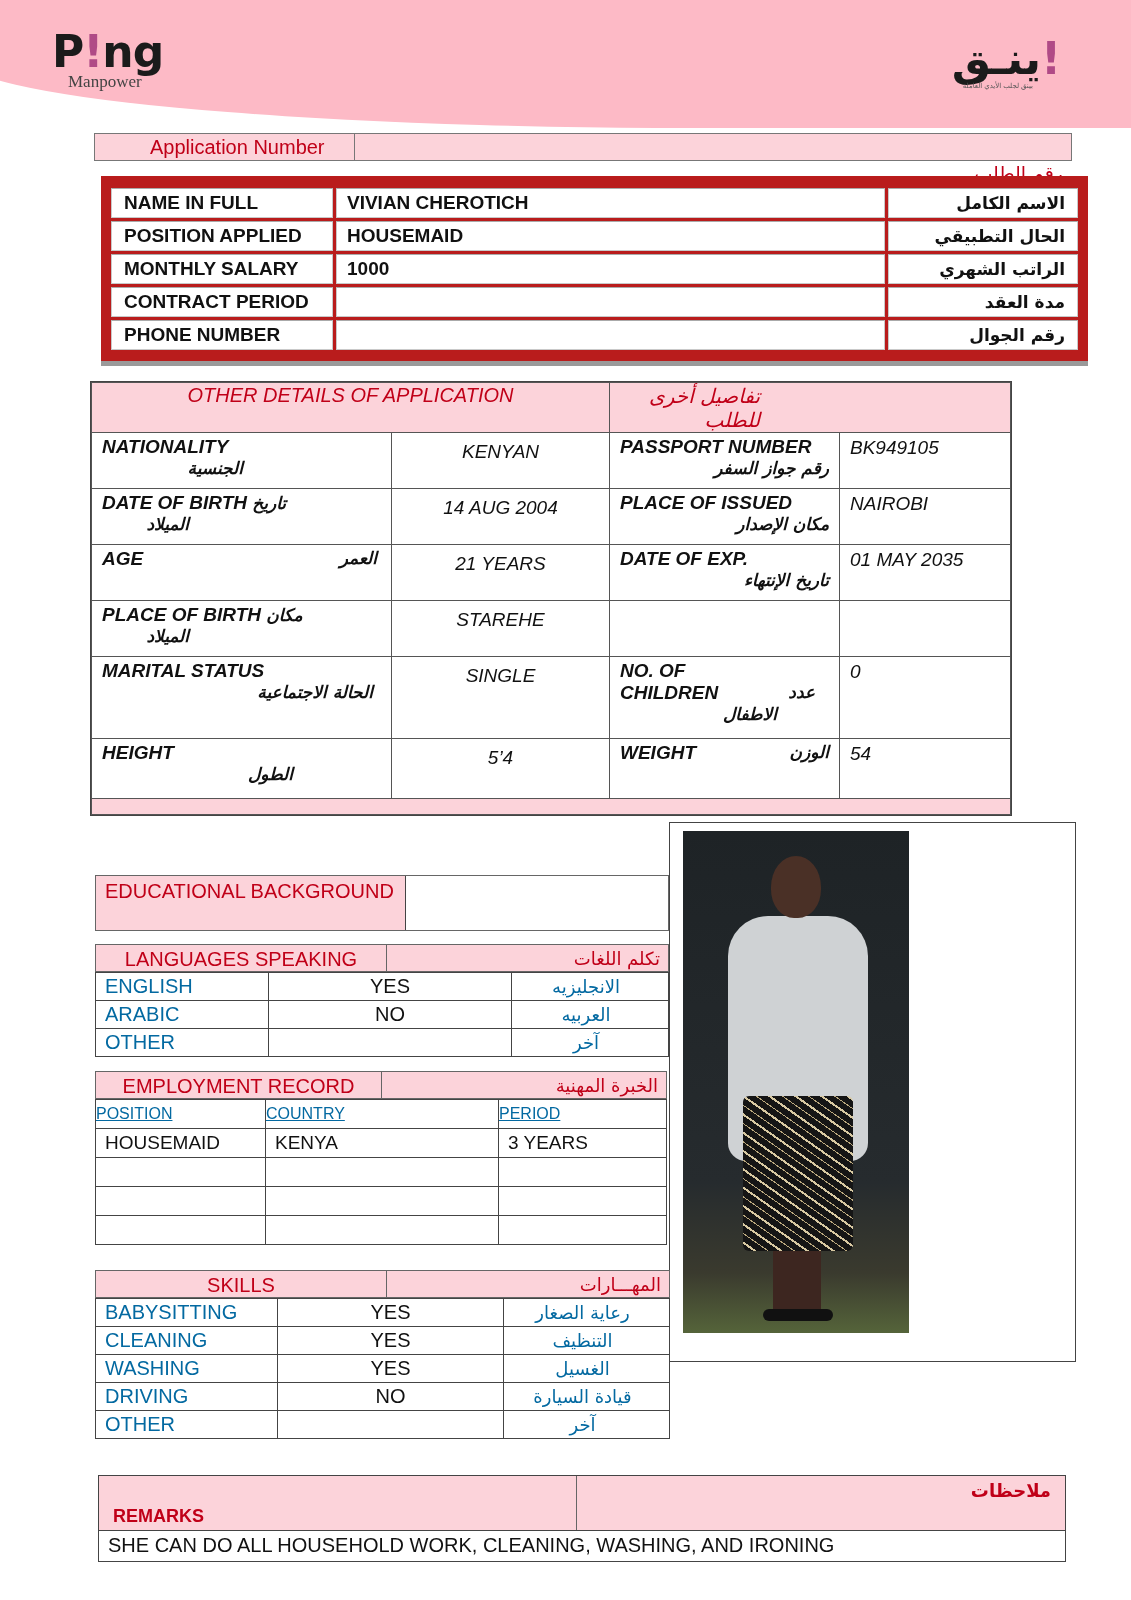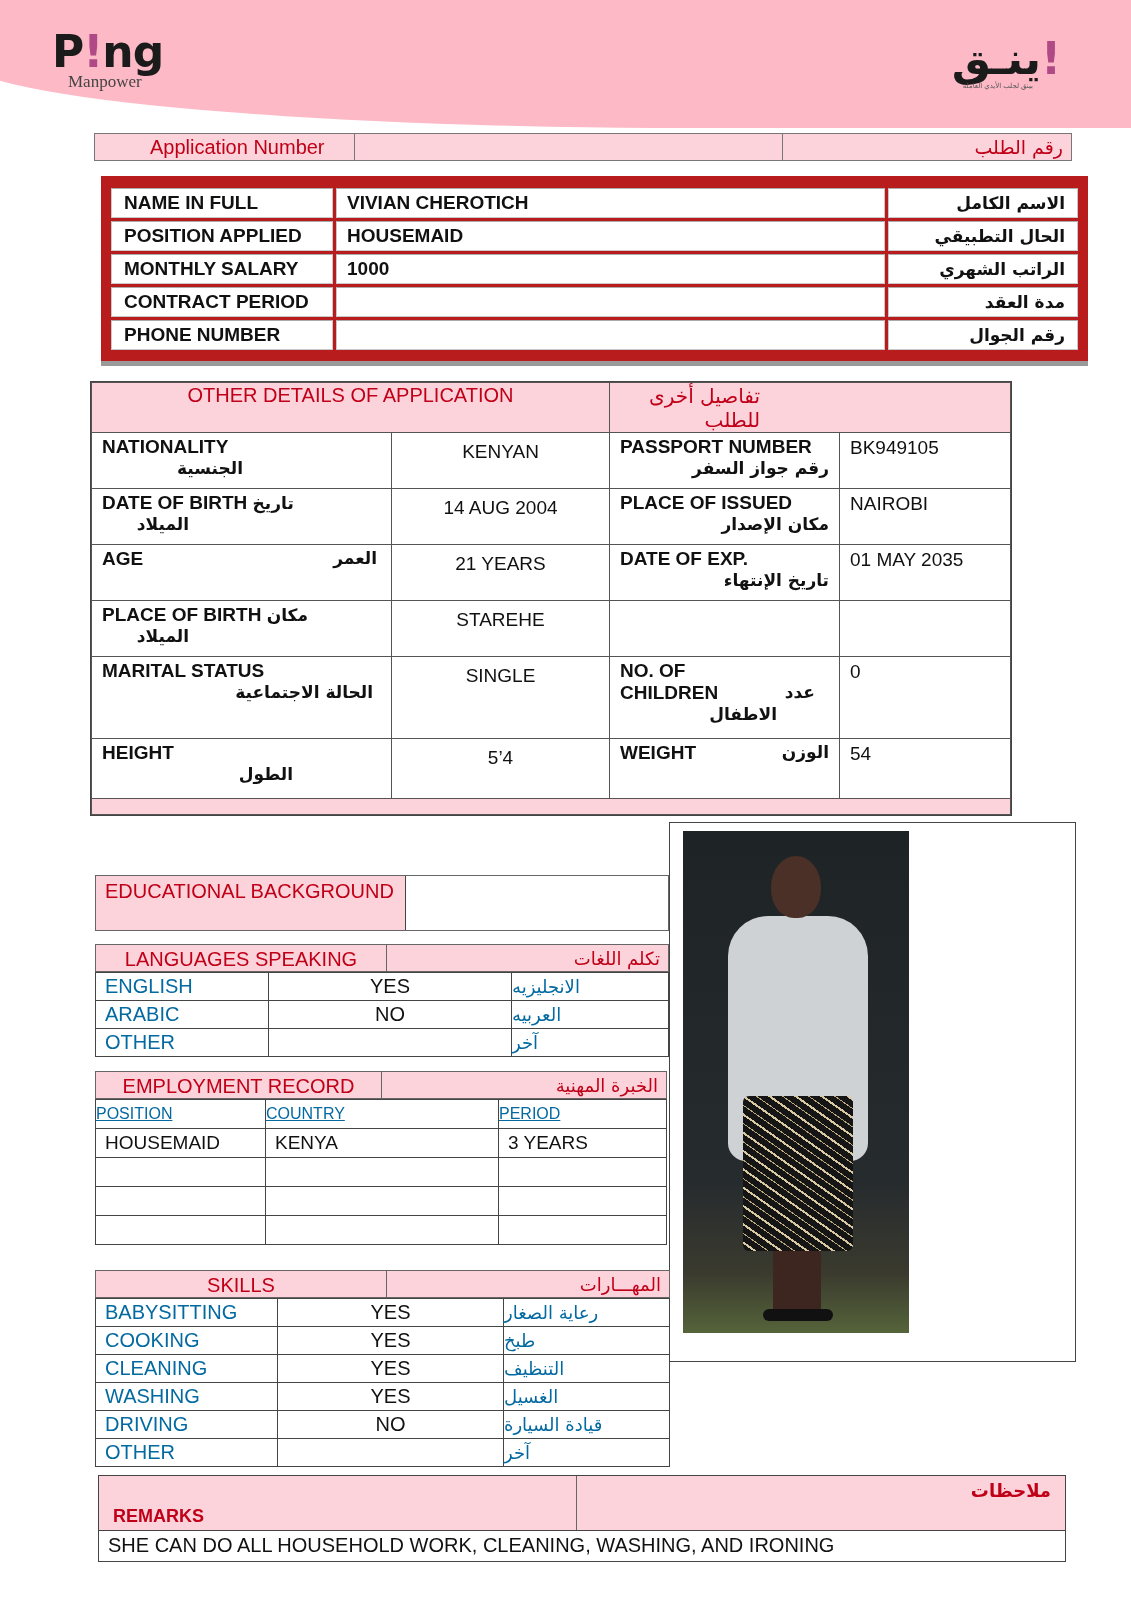--- a/index.html
+++ b/index.html
@@ -17,35 +17,35 @@
   .logo-right { position: absolute; right: 70px; top: 36px; text-align: right; }
   .logo-ar { font-family: "DejaVu Sans", sans-serif; font-weight: bold; font-size: 44px; color: #1b1b1b; line-height: 46px; direction: rtl; }
   .logo-ar .bang { color: #b04a86; }
   .logo-ar-sub { font-size: 7px; color: #555; direction: rtl; margin-right: 28px; }
   .red { color: #c00018; }
   .navy { color: #0369a1; }
   .ar { direction: rtl; text-align: right; font-family: "DejaVu Sans", sans-serif; }
   table { border-collapse: collapse; }
 
   
-  .appnum { position: absolute; left: 94px; top: 133px; width: 978px; height: 28px; border: 1px solid #777; display: flex; background: #fcd3da; }
+  .appnum { position: absolute; left: 94px; top: 133px; width: 978px; height: 28px; border: 1px solid #777; display: flex; background: #fcd3da; flex-direction: column; }
   .appnum .c1 { width: 260px; border-right: 1px solid #777; font-size: 20px; padding-left: 55px; line-height: 26px; }
   .appnum .c2 { width: 428px; border-right: 1px solid #777; background: #fcd3da; }
   .appnum .c3 { flex: 1; font-size: 19px; padding-right: 8px; line-height: 26px; }
 
   
   .personal { position: absolute; left: 101px; top: 176px; width: 987px; height: 190px; background: #b91c1c; border-bottom: 5px solid #9a9a9a; padding: 9px 7px; }
   .personal table { width: 100%; border-spacing: 3px; border-collapse: separate; }
   .personal td { background: #fff; border: 1px solid #c9c9c9; border-top-color: #aaa; height: 30px; font-size: 19px; font-weight: bold; padding: 0 12px; }
   .personal td.lbl { width: 222px; }
   .personal td.val { padding-left: 10px; }
   .personal td.arl { width: 190px; text-align: right; direction: rtl; font-family: "DejaVu Sans", sans-serif; font-size: 17px; font-weight: bold; padding-right: 12px; }
 
   
-  .details { position: absolute; left: 90px; top: 381px; width: 922px; border: 1px solid #444; }
+  .details { position: absolute; left: 90px; top: 381px; width: 922px; border: 1px solid #444; font-style: italic; }
   .details table { width: 100%; }
   .details td { border: 1px solid #555; vertical-align: top; font-size: 19px; }
   .details .hd td { background: #fcd3da; height: 28px; font-size: 20px; text-align: center; padding-top: 1px; }
   .details .hd td.ar { text-align: right; padding-right: 250px; }
   .details td.k { width: 300px; padding: 3px 10px; font-weight: bold; }
   .details td.v { width: 218px; text-align: center; padding-top: 8px; }
   .details td.k2 { width: 230px; padding: 3px 10px; font-weight: bold; }
   .details td.v2 { padding: 4px 10px; }
   .details .arsub { display: block; direction: rtl; text-align: right; font-family: "DejaVu Sans", sans-serif; font-size: 17px; }
   .details .arinl { font-family: "DejaVu Sans", sans-serif; font-size: 17px; }
@@ -69,21 +69,21 @@
 
   
   .lang { position: absolute; left: 95px; top: 944px; width: 574px; }
   .sectionhd { display: flex; height: 28px; background: #fcd3da; border: 1px solid #666; }
   .sectionhd .l { font-size: 20px; text-align: center; line-height: 28px; border-right: 1px solid #666; }
   .sectionhd .r { flex: 1; font-size: 18px; line-height: 28px; padding-right: 8px; }
   .grid3 { width: 100%; }
   .grid3 td { border: 1px solid #444; height: 28px; font-size: 20px; }
   .grid3 td.en { padding-left: 9px; }
   .grid3 td.mid { text-align: center; }
-  .grid3 td.arc { direction: rtl; text-align: left; padding-right: 8px; font-family: "DejaVu Sans", sans-serif; font-size: 18px; }
+  .grid3 td.arc { direction: rtl; text-align: center; padding-right: 8px; font-family: "DejaVu Sans", sans-serif; font-size: 18px; }
 
   
   .emp { position: absolute; left: 95px; top: 1071px; width: 572px; }
   .emp table { width: 100%; }
   .emp td { border: 1px solid #444; height: 29px; font-size: 19px; padding-left: 9px; }
   .emp tr.cols td { font-size: 16px; text-align: left; padding-left: 0; text-decoration: underline; }
 
   
   .skills { position: absolute; left: 95px; top: 1270px; width: 575px; }
 
@@ -279,25 +279,20 @@
     <div class="r ar red">المهـــارات</div>
   </div>
   <table class="grid3">
     <tbody>
         <tr>
       <td class="en navy" style="width:182px">BABYSITTING</td>
       <td class="mid" style="width:226px">YES</td>
       <td class="arc navy">رعاية الصغار</td>
     </tr>
     <tr>
-      <td class="en navy">COOKING</td>
-      <td class="mid">YES</td>
-      <td class="arc navy">طبخ</td>
-    </tr>
-    <tr>
       <td class="en navy">CLEANING</td>
       <td class="mid">YES</td>
       <td class="arc navy">التنظيف</td>
     </tr>
     <tr>
       <td class="en navy">WASHING</td>
       <td class="mid">YES</td>
       <td class="arc navy">الغسيل</td>
     </tr>
     <tr>

